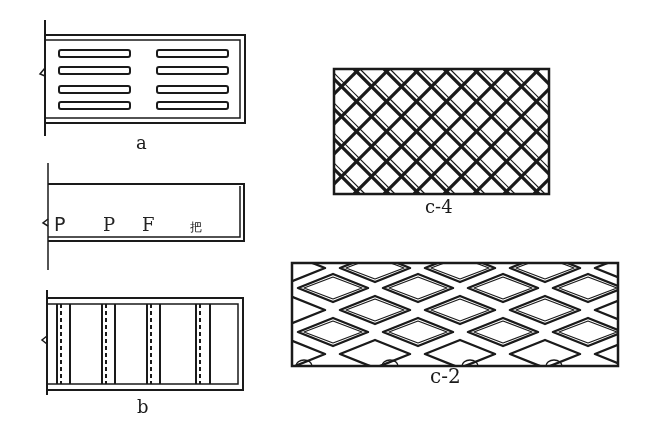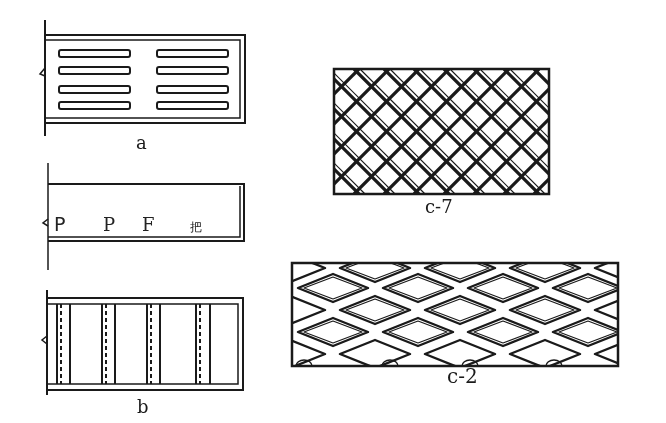--- a/index.html
+++ b/index.html
@@ -185,15 +185,15 @@
   </svg>
 
   <div class="lbl" style="left:136px;top:132px;">a</div>
 
   <div class="abs" style="left:54px;top:213px;font-size:19px;font-family:'DejaVu Sans','Liberation Sans',sans-serif;">P</div>
   <div class="abs" style="left:103px;top:214px;font-size:18px;">P</div>
   <div class="abs" style="left:142px;top:214px;font-size:18px;">F</div>
   <div class="abs" style="left:190px;top:219px;font-size:12px;font-family:'DejaVu Sans',sans-serif;">把</div>
 
   <div class="lbl" style="left:137px;top:396px;">b</div>
-  <div class="lbl" style="left:425px;top:196px;">c-7</div>
-  <div class="lbl" style="left:430px;top:364px;font-size:20px;margin-left:17px;">c-2</div>
+  <div class="lbl" style="left:425px;top:196px;">c-4</div>
+  <div class="lbl" style="left:430px;top:364px;font-size:20px;">c-2</div>
 </div>
 
 </body></html>

